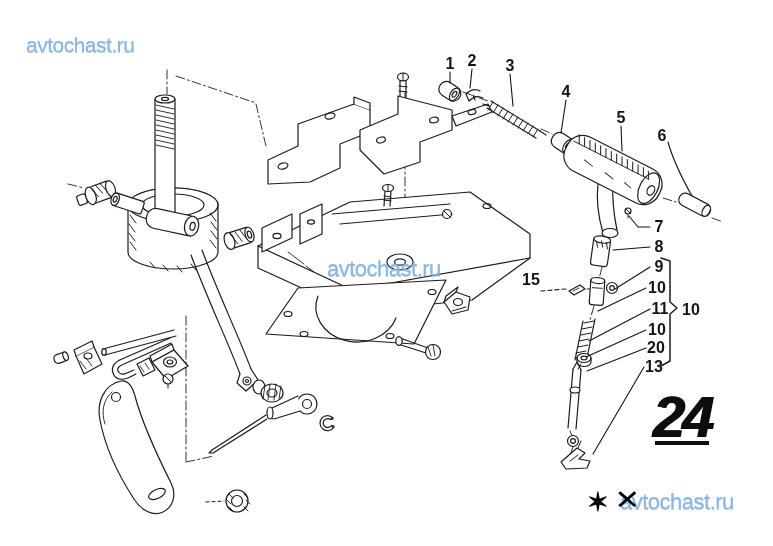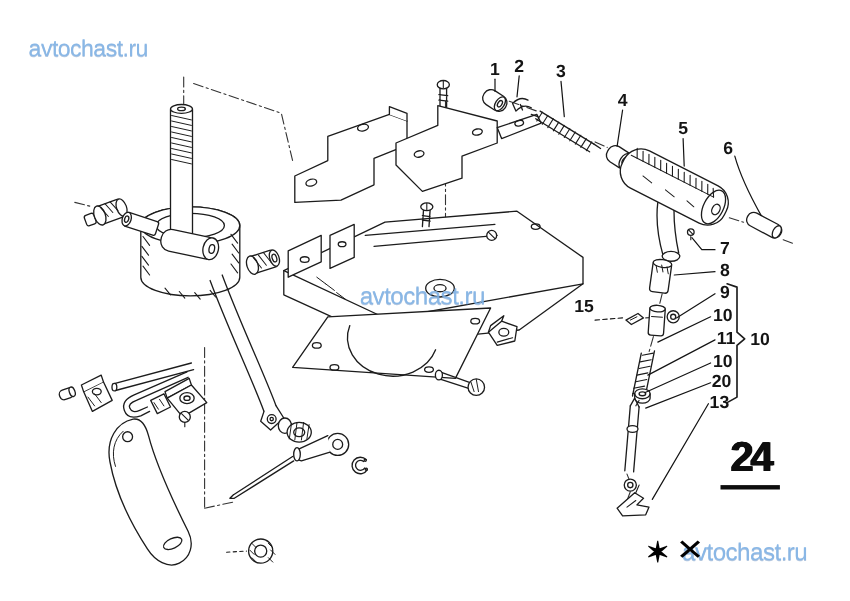--- a/index.html
+++ b/index.html
@@ -20,22 +20,23 @@
   .sym-cross{left:616px;top:487px;font-size:27px;font-weight:400;transform:scaleX(1.15);}
   .callout{
     position:absolute;z-index:2;font-size:16px;font-weight:600;color:#141414;
     transform:translate(-50%,-50%);line-height:1;letter-spacing:0;
   }
   .fraction{
     position:absolute;z-index:2;left:646px;top:396px;width:72px;text-align:center;
     color:#0d0d0d;font-weight:700;
   }
   .fraction .num,.fraction .den{
-    font-size:38px;line-height:41px;letter-spacing:-3px;
+    font-size:58px;line-height:41px;letter-spacing:-3px;
     text-shadow:0.9px 0 0 #0d0d0d,-0.5px 0 0 #0d0d0d;
+    font-style:italic;
   }
   .fraction .rule{width:54px;height:4px;background:#0d0d0d;margin:4px auto 3px auto;}
 </style>
 </head>
 <body>
 
 <div class="stage">
 
   <svg width="773" height="546" viewBox="0 0 773 546" fill="none" stroke="#1c1c1c" stroke-width="1.2" stroke-linecap="round" stroke-linejoin="round">
 

